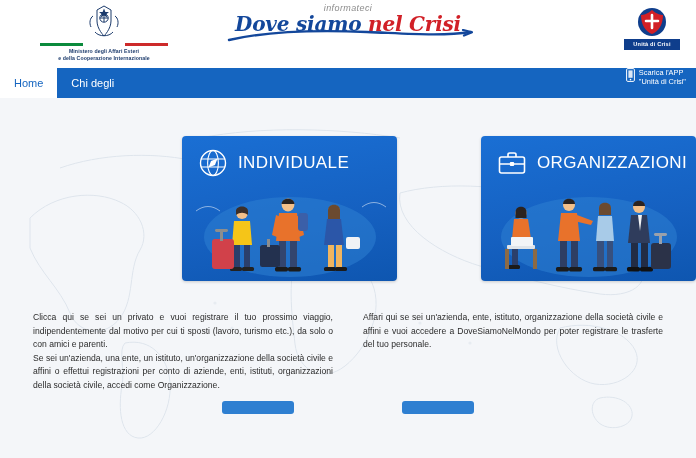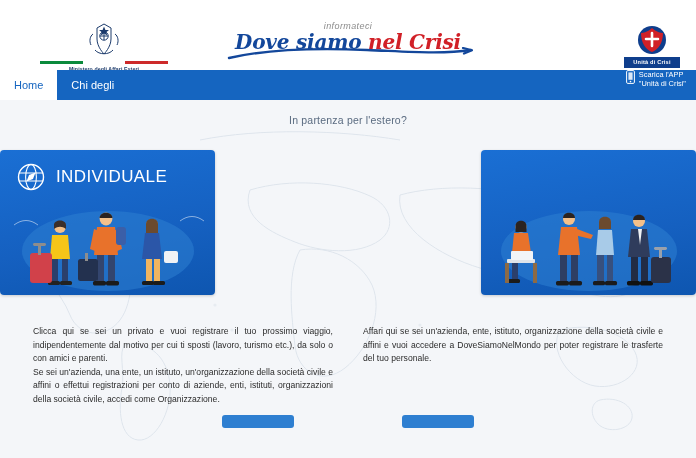--- a/index.html
+++ b/index.html
@@ -13,25 +13,24 @@
   #page {
     position: relative;
     width: 696px; height: 458px;
     background: #ffffff;
     overflow: hidden;
   }
 
   
   .header {
     position: relative;
-    height: 52px;
+    height: 68px;
     background: #ffffff;
     display: flex;
     align-items: center;
-    margin-top: 18px;
   }
   .logo-block {
     position: absolute;
     left: 14px; top: 4px;
     width: 180px;
     text-align: center;
   }
   .emblem {
     width: 34px; height: 36px;
     margin: 0 auto;
@@ -168,21 +167,21 @@
   .hero-title {
     text-align: center;
     font-size: 19px;
     color: #5b6c80;
     letter-spacing: .6px;
     margin-top: 3px;
   }
 
   .cards {
     display: flex;
-    justify-content: space-between;
+    justify-content: flex-end;
     gap: 84px;
     margin-top: 24px;
   }
   .card {
     width: 215px;
     height: 145px;
     background: linear-gradient(170deg, #1a6fd4 0%, #1560c0 60%, #0e56b0 100%);
     border-radius: 4px;
     position: relative;
     overflow: hidden;
@@ -314,21 +313,20 @@
         <circle cx="215" cy="205" r="1.6"></circle>
           <circle cx="232" cy="230" r="1.6"></circle>
         <circle cx="420" cy="225" r="1.6"></circle>
           <circle cx="470" cy="245" r="1.6"></circle>
         <circle cx="655" cy="120" r="1.6"></circle>
           <circle cx="672" cy="150" r="1.6"></circle>
       </g>
     </svg>
 
     <div class="hero-inner">
-      <div class="hero-sub">In partenza per l'estero?</div>
 
       <div class="cards">
 
         <div class="card">
           <div class="card-head">
             <svg class="card-icon" viewBox="0 0 30 30">
               <circle cx="15" cy="15" r="12.5" fill="none" stroke="#ffffff" stroke-width="1.4"></circle>
               <ellipse cx="15" cy="15" rx="5.4" ry="12.5" fill="none" stroke="#ffffff" stroke-width="1.1"></ellipse>
               <path d="M3 11 H27 M3 19 H27" stroke="#ffffff" stroke-width="1.1"></path>
               <path d="M19.5 10.5 L13 13 L10.5 19.5 L17 17 Z" fill="#ffffff"></path>
@@ -377,20 +375,29 @@
               <rect x="164" y="56" width="14" height="12" rx="2" fill="#f0f2f5"></rect>
             </g>
             <g stroke="#ffffff" stroke-width="1" opacity=".5" fill="none">
               <path d="M14 30 C22 24 30 24 38 30"></path>
               <path d="M180 26 C188 20 196 20 204 26"></path>
             </g>
           </svg>
         </div>
 
         <div class="card">
+          <div class="card-head">
+            <svg class="card-icon" viewBox="0 0 30 30">
+              <rect x="2.5" y="9" width="25" height="16" rx="2" fill="none" stroke="#ffffff" stroke-width="1.6"></rect>
+              <path d="M11 9 V6.5 C11 5.5 11.8 5 12.8 5 H17.2 C18.2 5 19 5.5 19 6.5 V9" fill="none" stroke="#ffffff" stroke-width="1.6"></path>
+              <path d="M2.5 16 H27.5" stroke="#ffffff" stroke-width="1.4"></path>
+              <rect x="12.8" y="14" width="4.4" height="4" rx="1" fill="#ffffff"></rect>
+            </svg>
+            <div class="card-label">ORGANIZZAZIONI</div>
+          </div>
           <svg class="card-art" viewBox="0 0 215 100">
             <ellipse cx="108" cy="56" rx="88" ry="40" fill="#2e7fd1" opacity=".55"></ellipse>
 
             <g>
               <circle cx="40" cy="32" r="5.6" fill="#f3c08a"></circle>
               <path d="M34.5 31 C34.5 24 45.5 24 45.5 31 L45.5 37 L34.5 37 Z" fill="#2b2320"></path>
               <path d="M33 38 L47 38 L50 58 L31 58 Z" fill="#e8722b"></path>
               <path d="M31 58 L50 58 L50 68 L31 68 Z" fill="#2b3f6b"></path>
               <path d="M31 68 L37 68 L37 86 L31 86 Z" fill="#2b3f6b"></path>
               <rect x="27" y="84" width="12" height="4" rx="1.5" fill="#1b1b1b"></rect>

